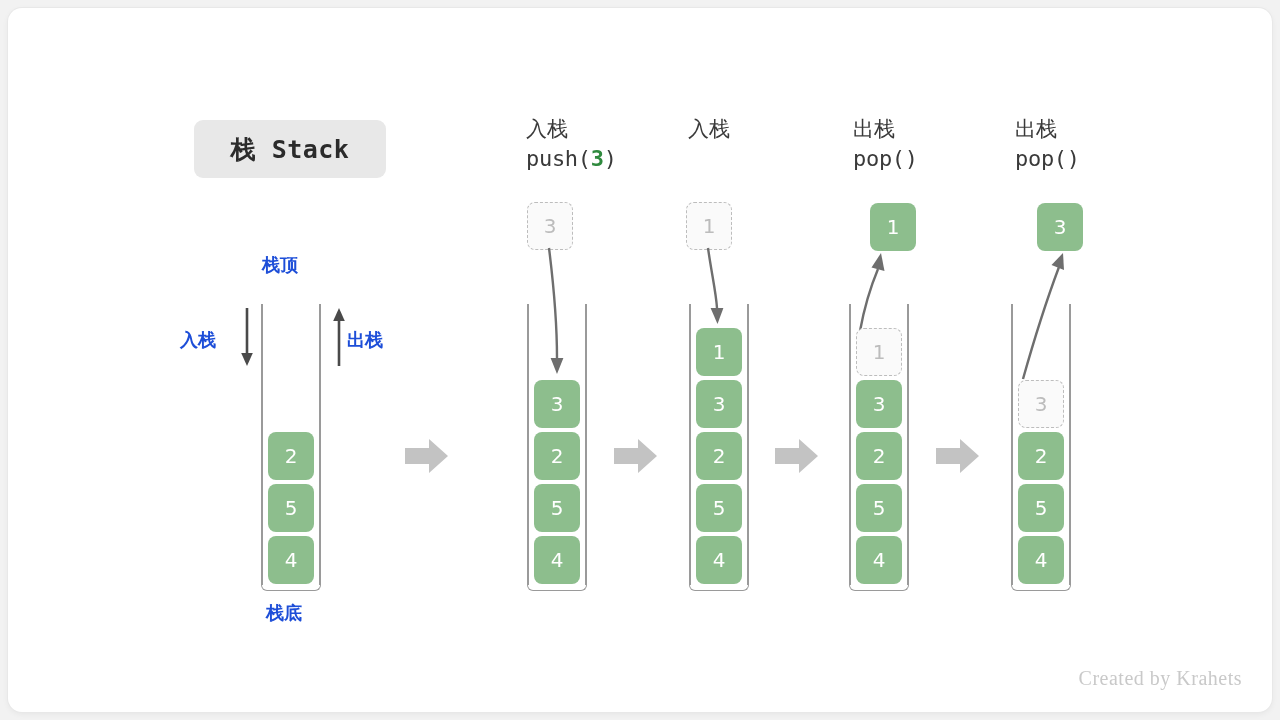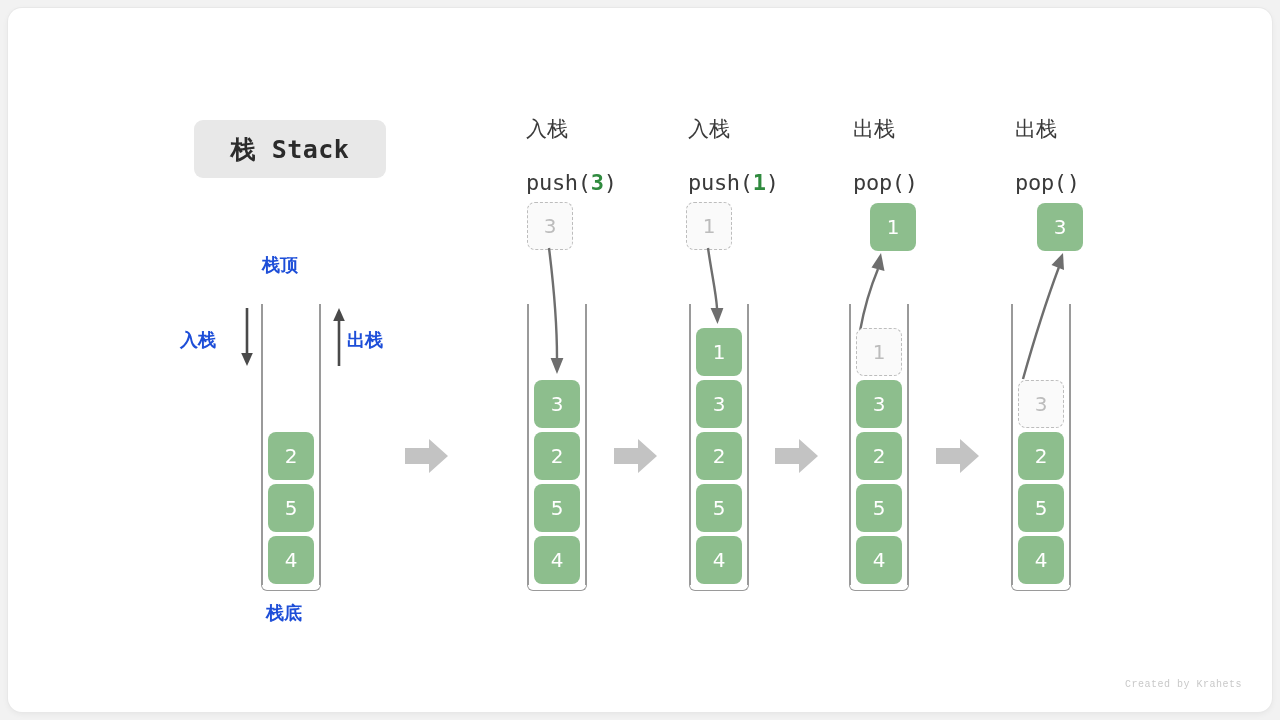--- a/index.html
+++ b/index.html
@@ -63,21 +63,20 @@
     line-height: 26px;
     display: block;
   }
   .col-head .code {
     font-family: "DejaVu Sans Mono", monospace;
     font-size: 22px;
     color: #3a3a3a;
     line-height: 34px;
     display: block;
     letter-spacing: -0.3px;
-    margin-top: 24px;
   }
   .col-head .code .num {
     color: #2f8a3e;
     font-weight: bold;
   }
 
   
   .stack-box {
     width: 60px;
     height: 287px;
@@ -146,22 +145,22 @@
   }
   .float-cell.solid { background: #8dbe8d; color: #fff; }
   .float-cell.ghost { background: #fafafa; border: 1.8px dashed #bdbdbd; color: #bcbcbc; }
 
   
   .trans-arrow { width: 44px; height: 38px; }
 
   
   #footer {
     right: 30px; bottom: 22px;
-    font-family: Liberation Mono, monospace;
-    font-size: 10px;
+    font-family: Liberation Serif, serif;
+    font-size: 20px;
     color: #c9c9c9;
     letter-spacing: 0.5px;
   }
   svg { display: block; overflow: visible; }
 </style>
 </head>
 <body>
 
 <div id="card" class="abs">
 
@@ -234,21 +233,20 @@
   </div>
 
   <div class="abs trans-arrow" style="left:606px; top:429px;">
     <svg width="44" height="38" viewBox="0 0 44 38">
       <polygon points="0,11 24,11 24,2 43,19 24,36 24,27 0,27" fill="#c3c3c3"></polygon>
     </svg>
   </div>
 
   <div class="abs col-head" style="left:680px; top:108px;">
     <span class="cn">入栈</span>
-    <span class="code"><span>push(</span><span class="num">1</span><span>)</span></span>
   </div>
   <div class="abs float-cell ghost" style="left:678px; top:194px;">1</div>
   <div class="abs" style="left:678px; top:240px;">
     <svg width="70" height="80" viewBox="0 0 70 80">
       <path d="M22,0 C26,28 30,44 31,60" stroke="#6e6e6e" stroke-width="2.4" fill="none"></path>
       <polygon points="31.5,76 24.6,60 37.4,60" fill="#6e6e6e"></polygon>
     </svg>
   </div>
   <div class="abs stack-box" style="left:681px; top:296px;">
     <div class="stack-walls">

